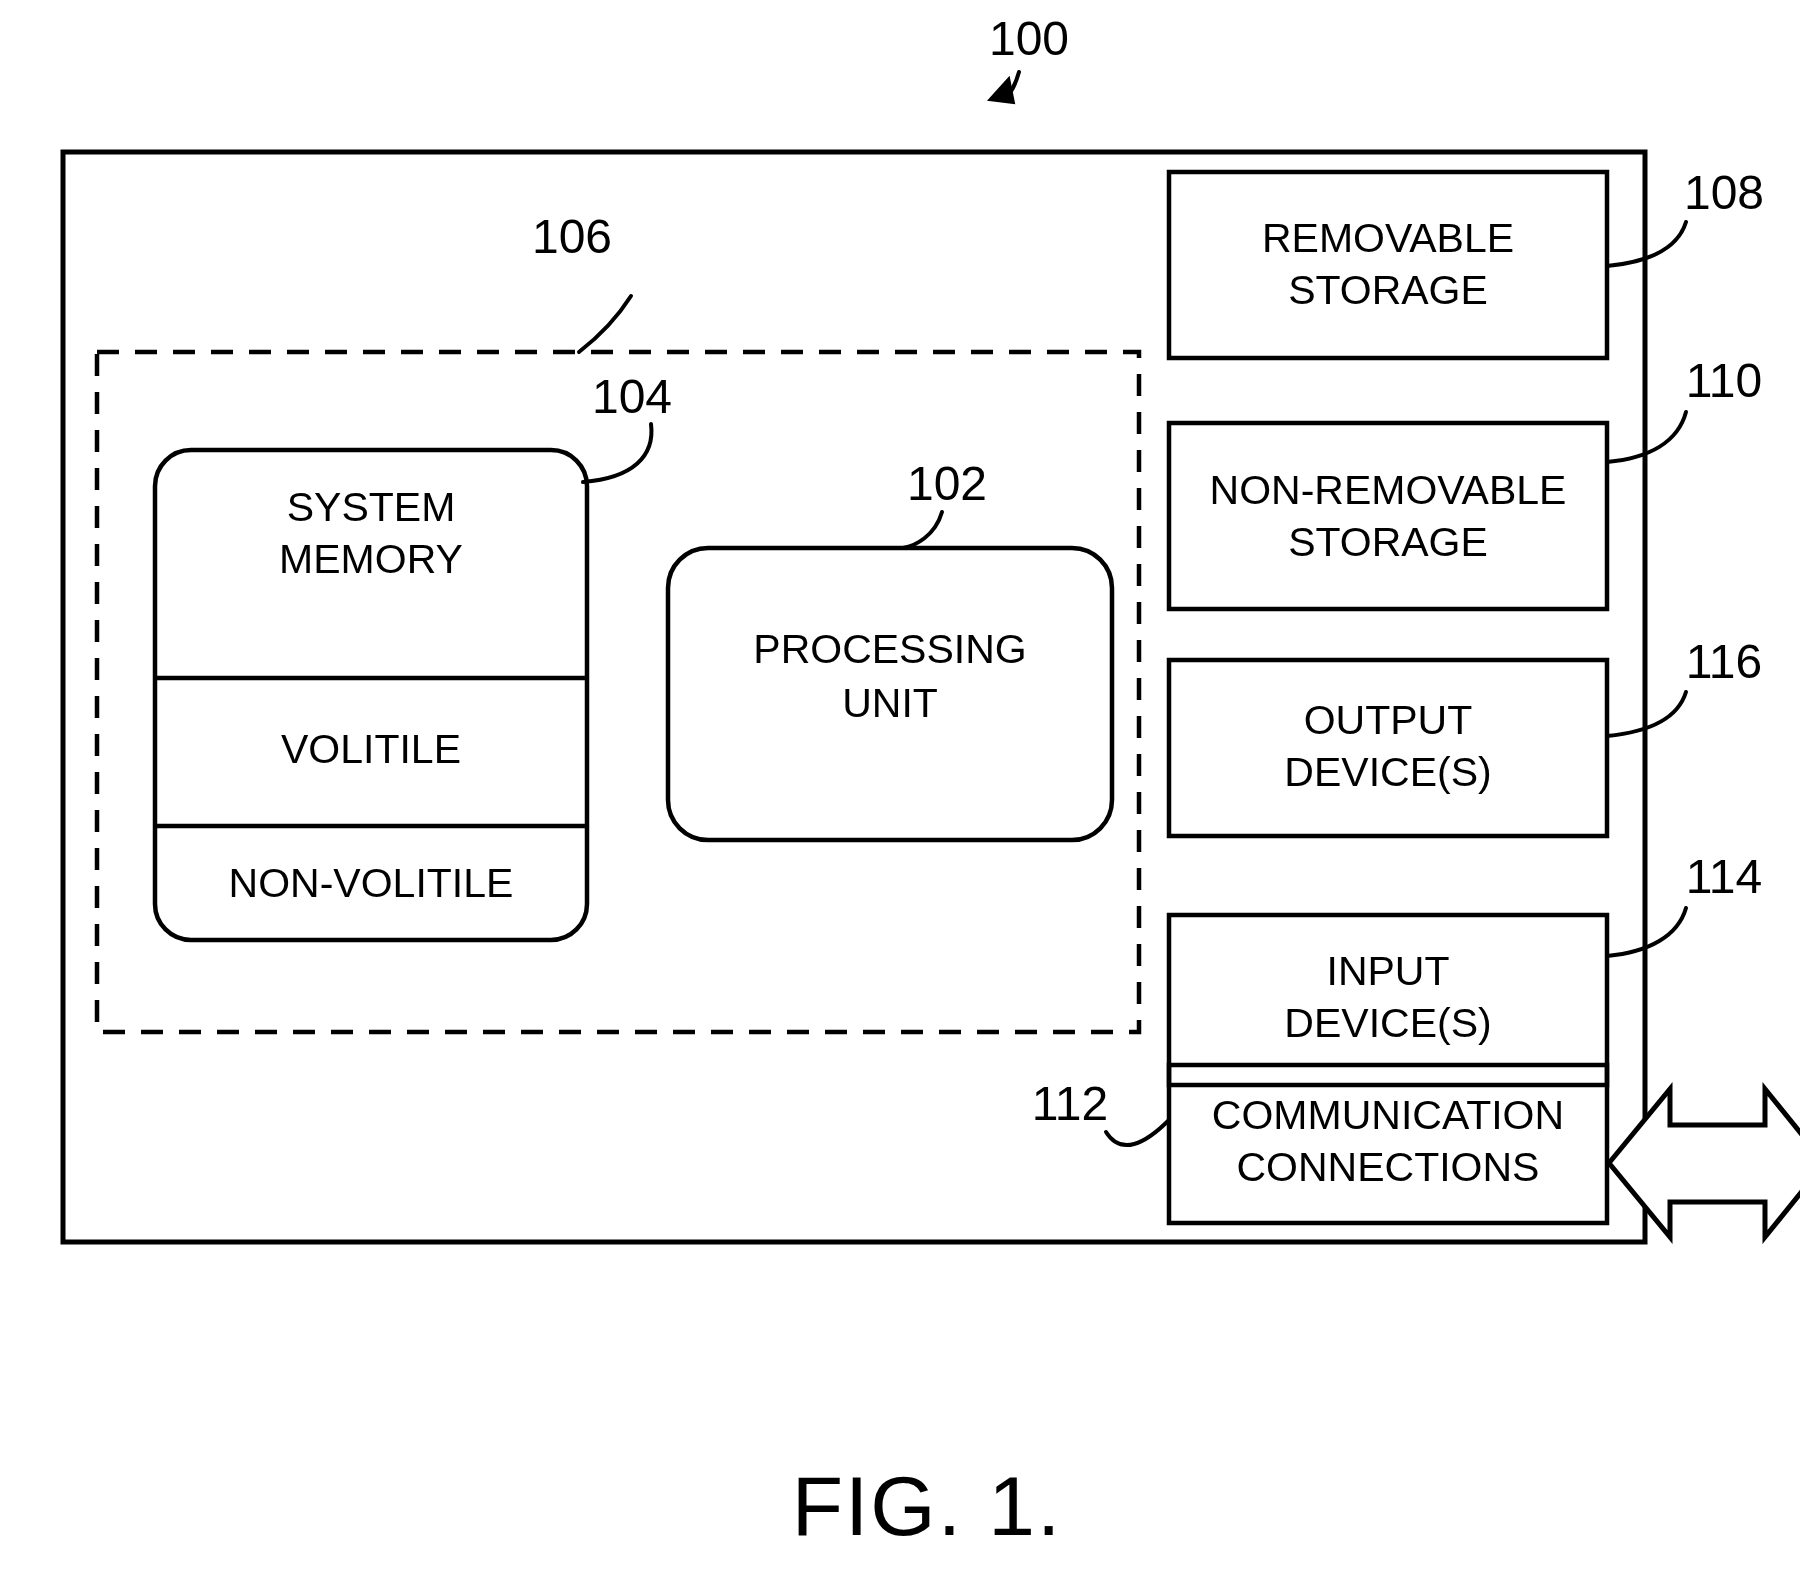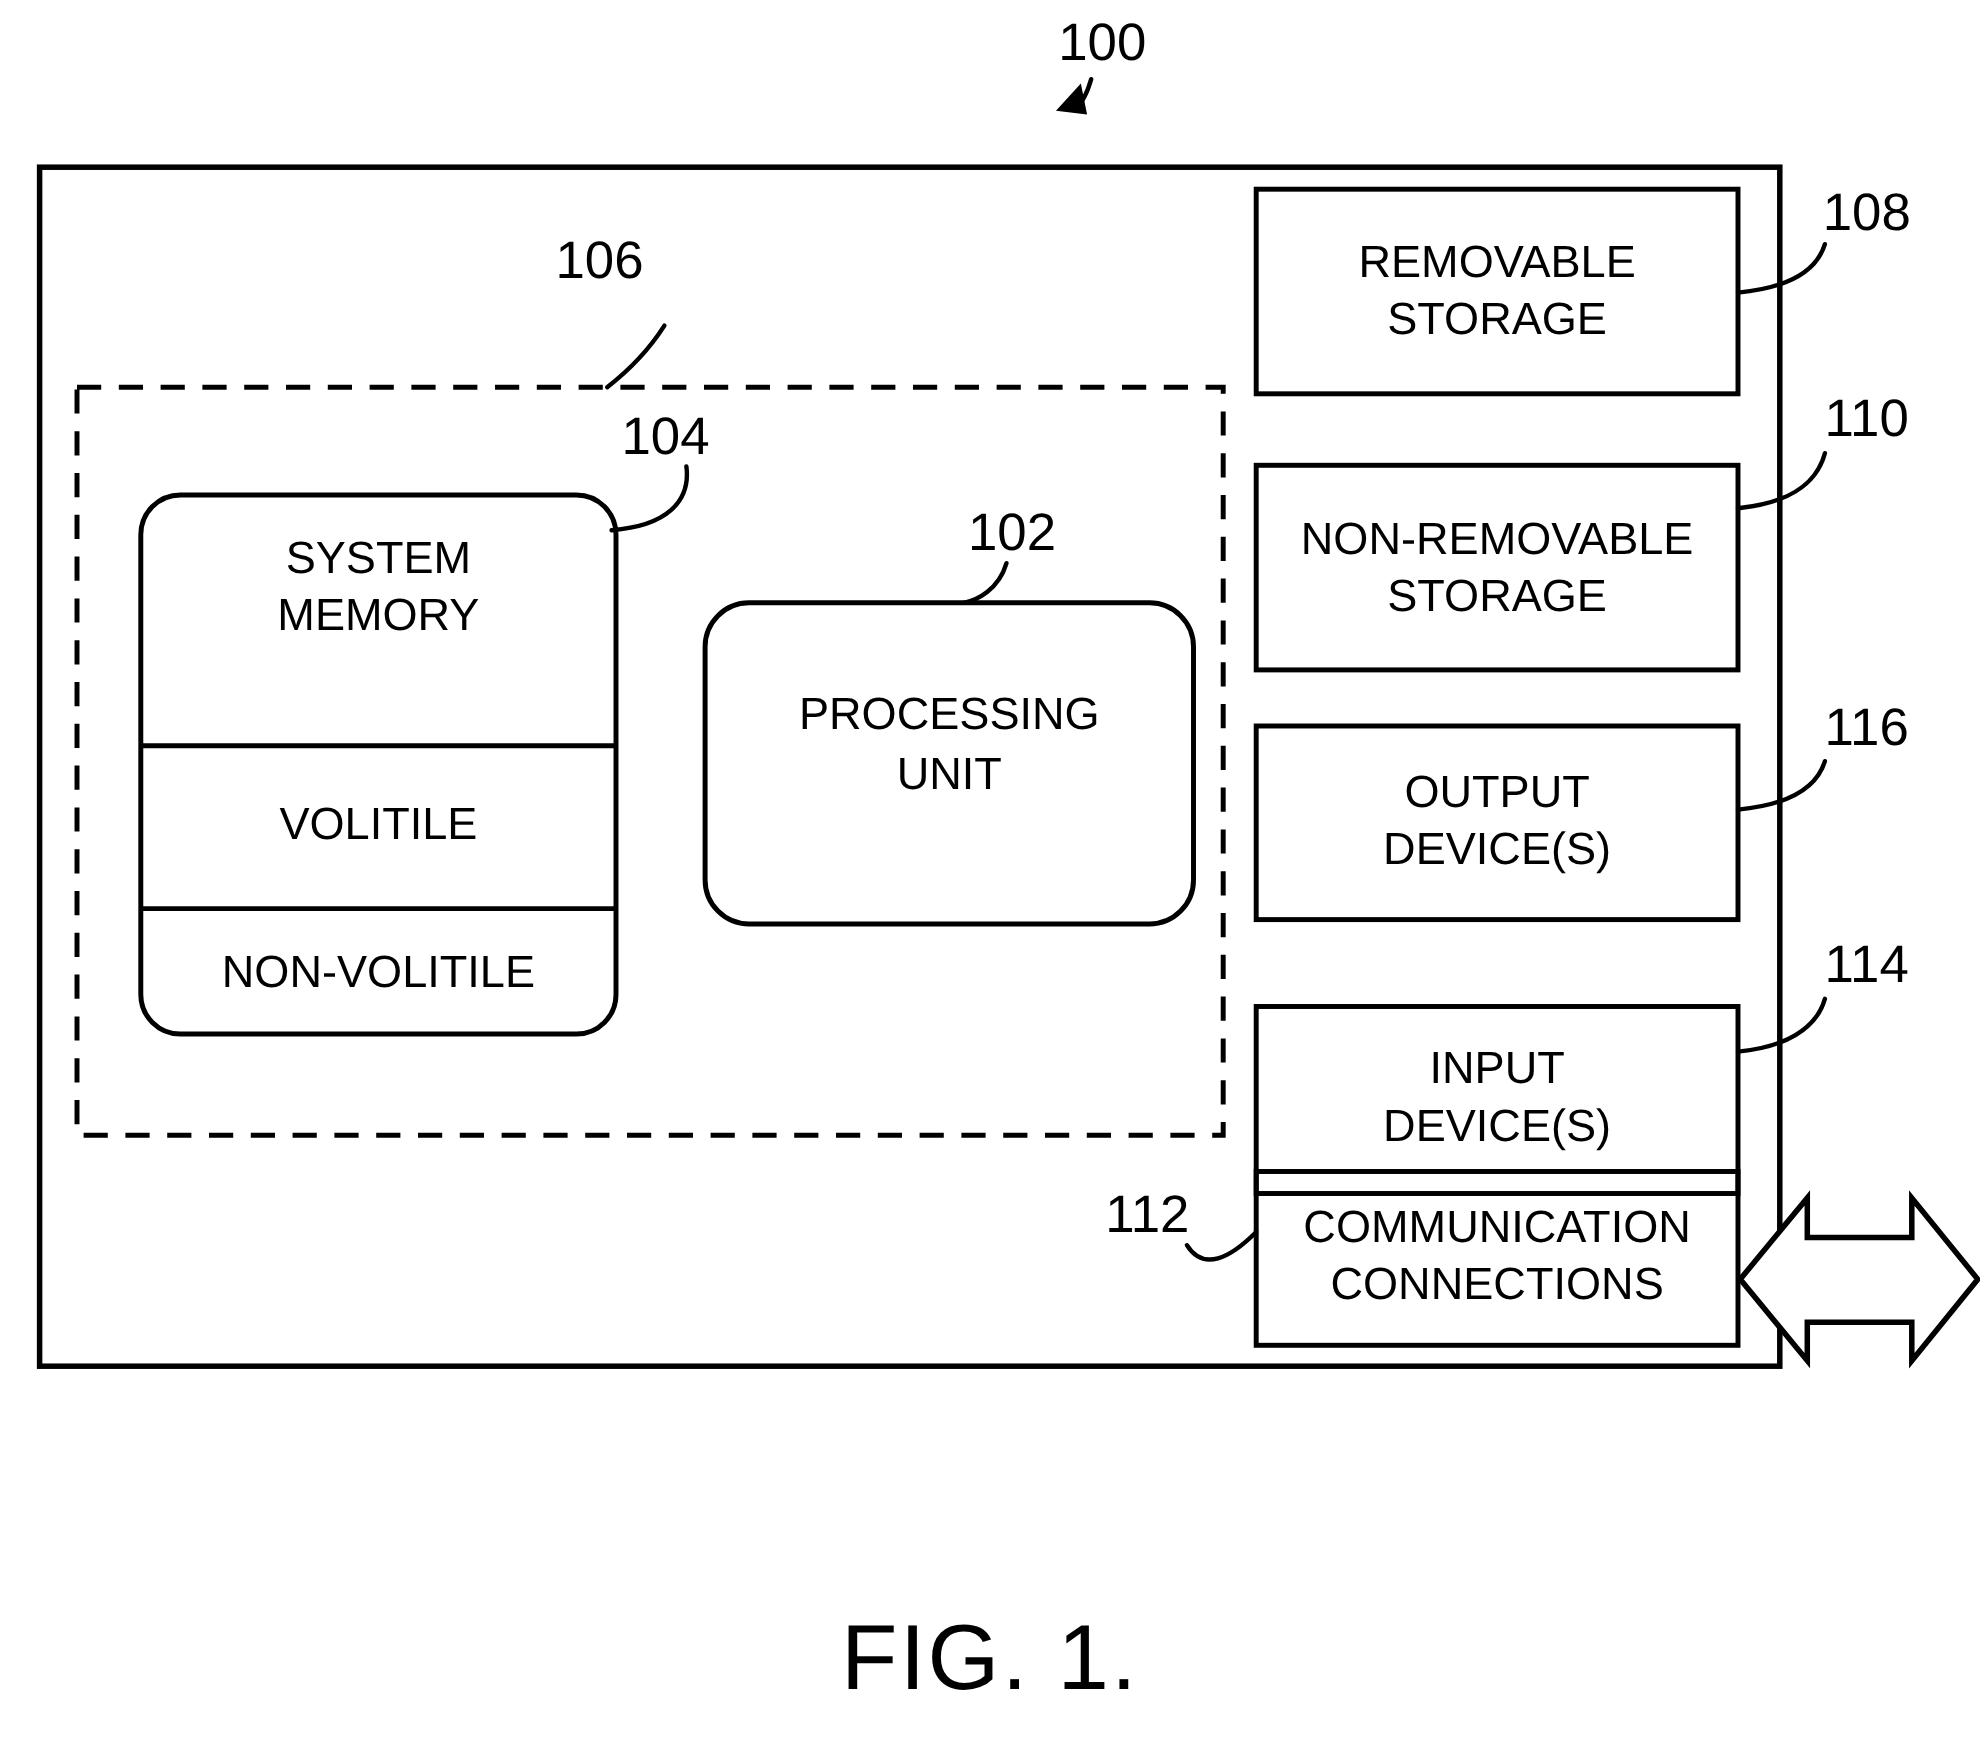--- a/index.html
+++ b/index.html
@@ -10,20 +10,21 @@
   body {
     width: 1800px;
     height: 1591px;
     font-family: "Liberation Sans", sans-serif;
     overflow: hidden;
   }
   #figure-root {
     position: relative;
     width: 1576px;
     height: 1591px;
+    margin-left: 27px;
   }
   svg.diagram {
     display: block;
     width: 1800px;
     height: 1591px;
   }
   .box-stroke {
     fill: none;
     stroke: #000000;
     stroke-width: 5;

